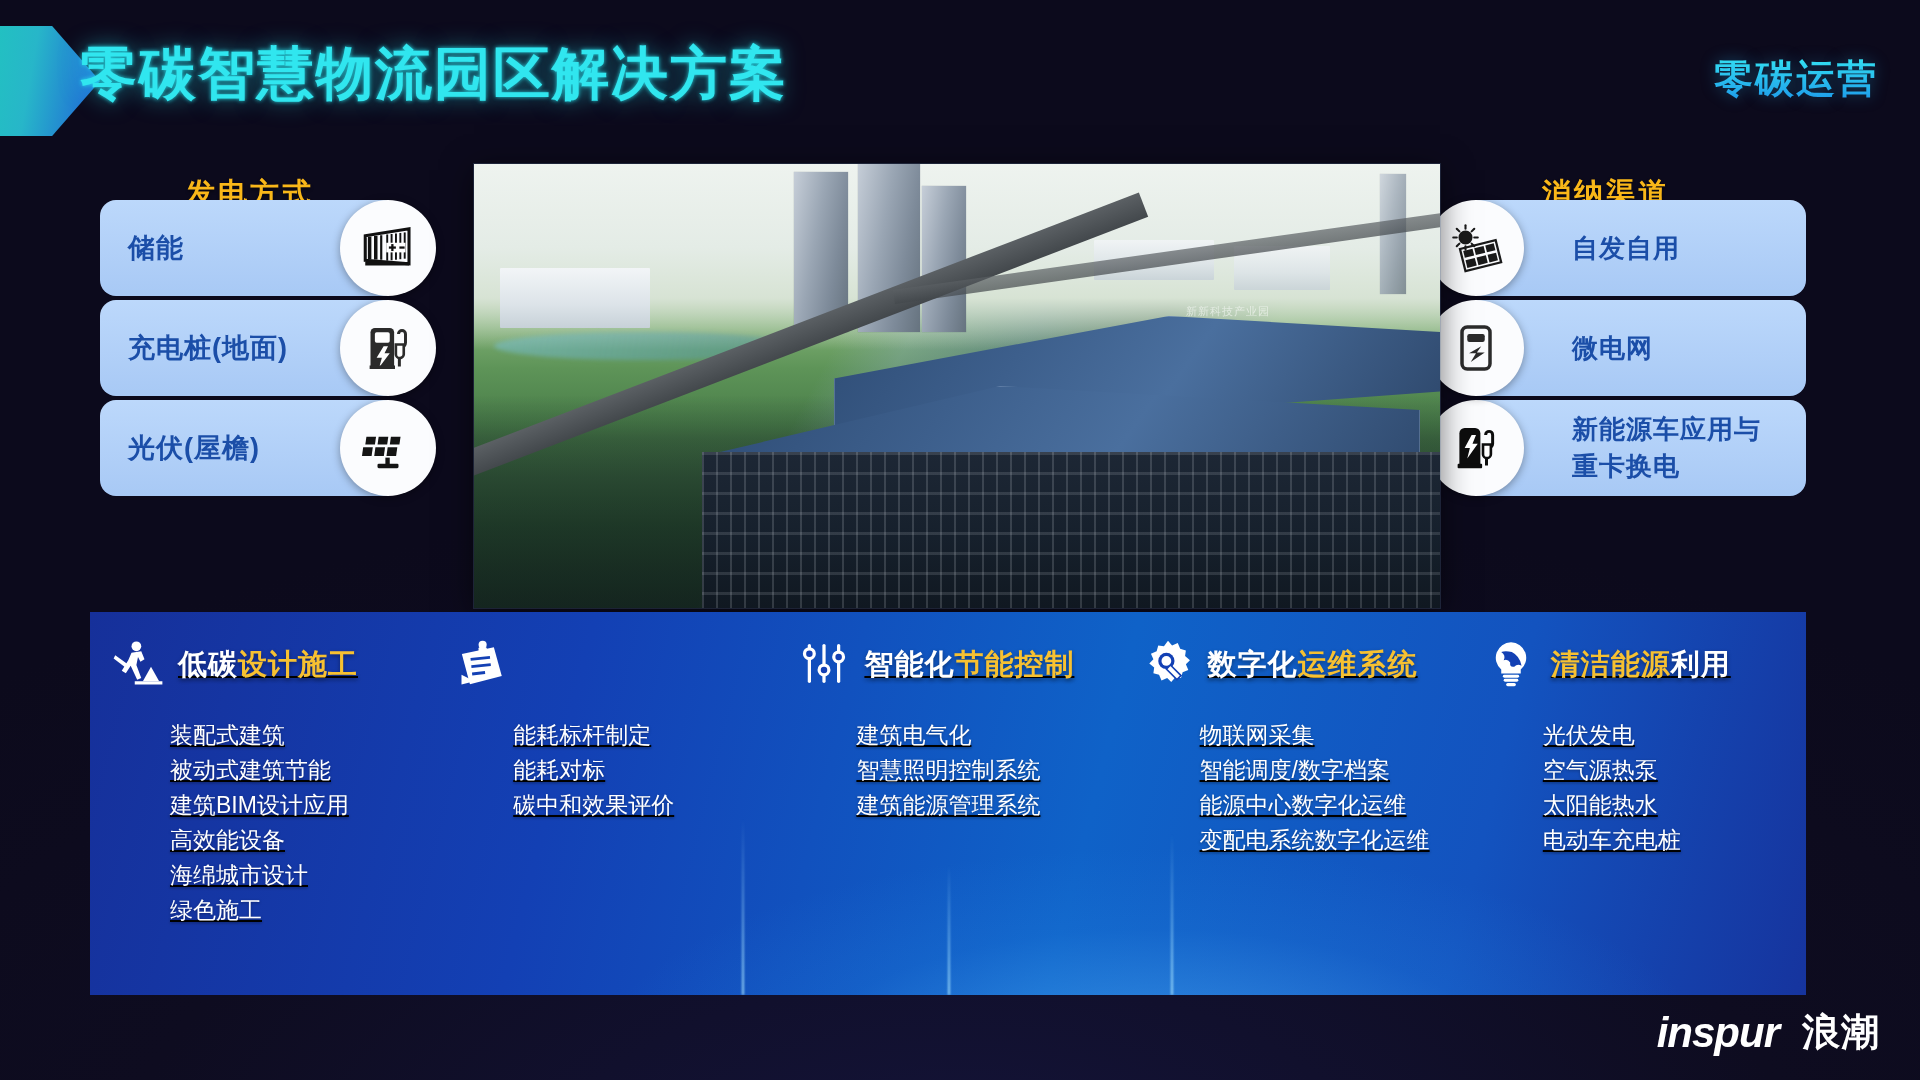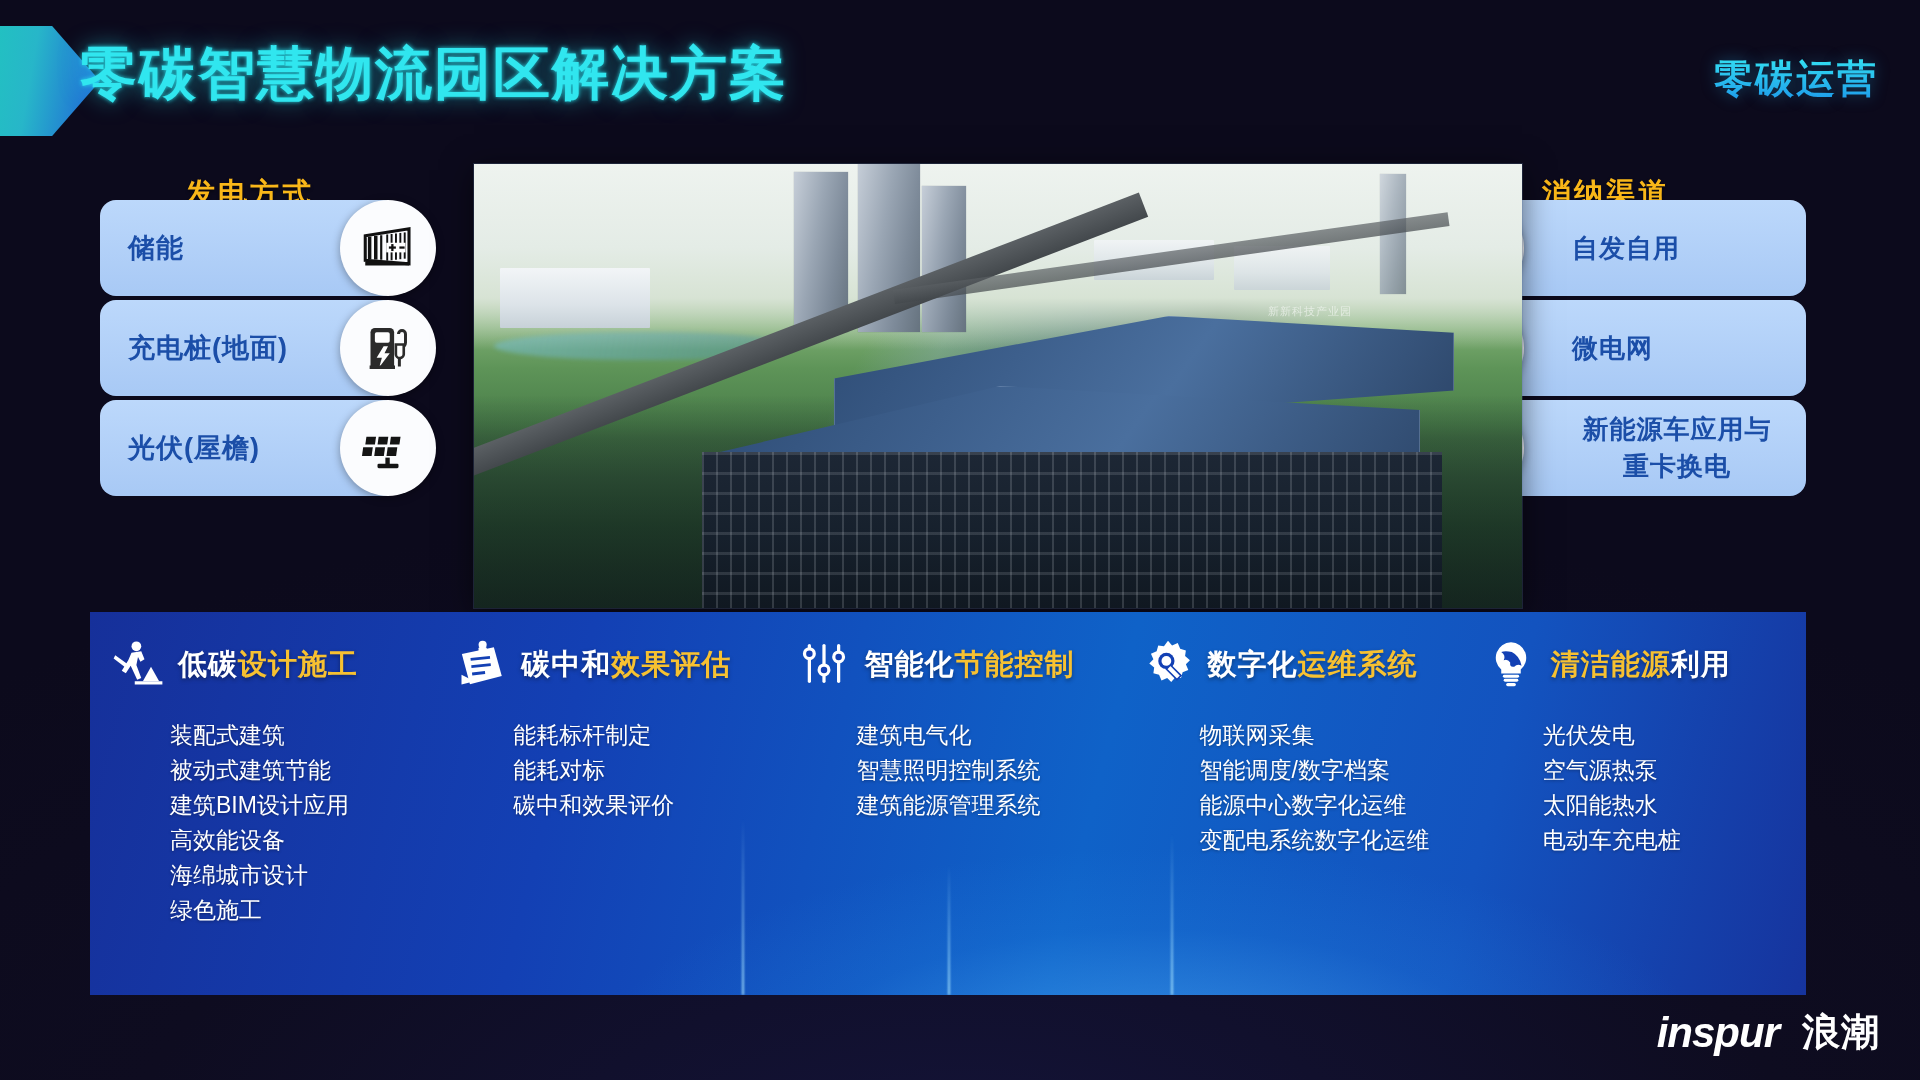--- a/index.html
+++ b/index.html
@@ -72,41 +72,40 @@
   }
   .card.left  { left: 100px; width: 300px; padding-left: 28px; }
   .card.right { left: 1464px; width: 342px; padding-left: 108px; }
 
   .card-label {
     font-size: 27px;
     font-weight: bold;
     color: #1b4ea8;
     line-height: 1.42;
     letter-spacing: 1px;
-    text-align: center;
   }
   .card.right .card-label { font-size: 26px; }
 
   .card-icon {
     position: absolute;
     width: 96px; height: 96px;
     border-radius: 50%;
     background: #fbfcfe;
     box-shadow: 0 2px 8px rgba(0,0,0,.35);
     display: flex; align-items: center; justify-content: center;
   }
   .card.left  .card-icon { right: -36px; top: 0; }
   .card.right .card-icon { left: -36px;  top: 0; }
   .card-icon svg { width: 56px; height: 56px; display: block; }
 
   
   .center-image {
     position: absolute;
     left: 474px; top: 164px;
-    width: 1048px; height: 444px;
+    width: 966px; height: 444px;
     background:
       
       linear-gradient(180deg, rgba(10,14,22,0) 52%, rgba(14,20,28,.25) 62%, rgba(12,18,26,.55) 100%),
       
       linear-gradient(118deg, rgba(255,255,255,0) 38%, rgba(150,175,205,.30) 44%, rgba(88,116,152,.45) 54%, rgba(30,44,64,.35) 64%, rgba(255,255,255,0) 74%),
       
       linear-gradient(180deg,
         #e8f0ea 0%, #dfeadf 9%,
         #c7d9c2 17%, #a8c79b 26%,
         #7fae74 36%, #5e9458 46%,
@@ -182,20 +181,21 @@
   }
   .panel-cols {
     position: absolute; inset: 0;
     display: flex;
     padding: 22px 0 0 0;
   }
   .panel-col {
     flex: 1 1 0;
     padding: 0 6px 16px 14px;
     position: relative;
+    text-decoration: underline;
   }
   .col-head-row {
     display: flex;
     align-items: center;
     gap: 14px;
     height: 62px;
     padding-left: 8px;
   }
   .col-icon { width: 52px; height: 52px; flex: 0 0 52px; }
   .col-icon svg { width: 52px; height: 52px; display: block; }
@@ -428,23 +428,20 @@
               <rect x="29" y="10" width="10" height="6" rx="1.5"></rect>
               <path d="M10 16 l40 -4 6 36 -40 6 z" transform="rotate(-6 32 32)"></path>
               <g fill="#1340b4">
                 <rect x="20" y="22" width="24" height="3.6" transform="rotate(-6 32 32)"></rect>
                 <rect x="20" y="31" width="24" height="3.6" transform="rotate(-6 32 32)"></rect>
                 <rect x="20" y="40" width="16" height="3.6" transform="rotate(-6 32 32)"></rect>
               </g>
               <path d="M8 44 l16 8 -16 4 z"></path>
             </svg>
           </div>
-          <div class="col-title">
-            <span class="w">碳中和</span><span class="g">效果评估</span>
-          </div>
         </div>
         <div class="col-items">
           <div class="col-item">能耗标杆制定</div>
           <div class="col-item">能耗对标</div>
           <div class="col-item">碳中和效果评价</div>
         </div>
       </div>
 
       <div class="panel-col">
         <div class="col-head-row">

